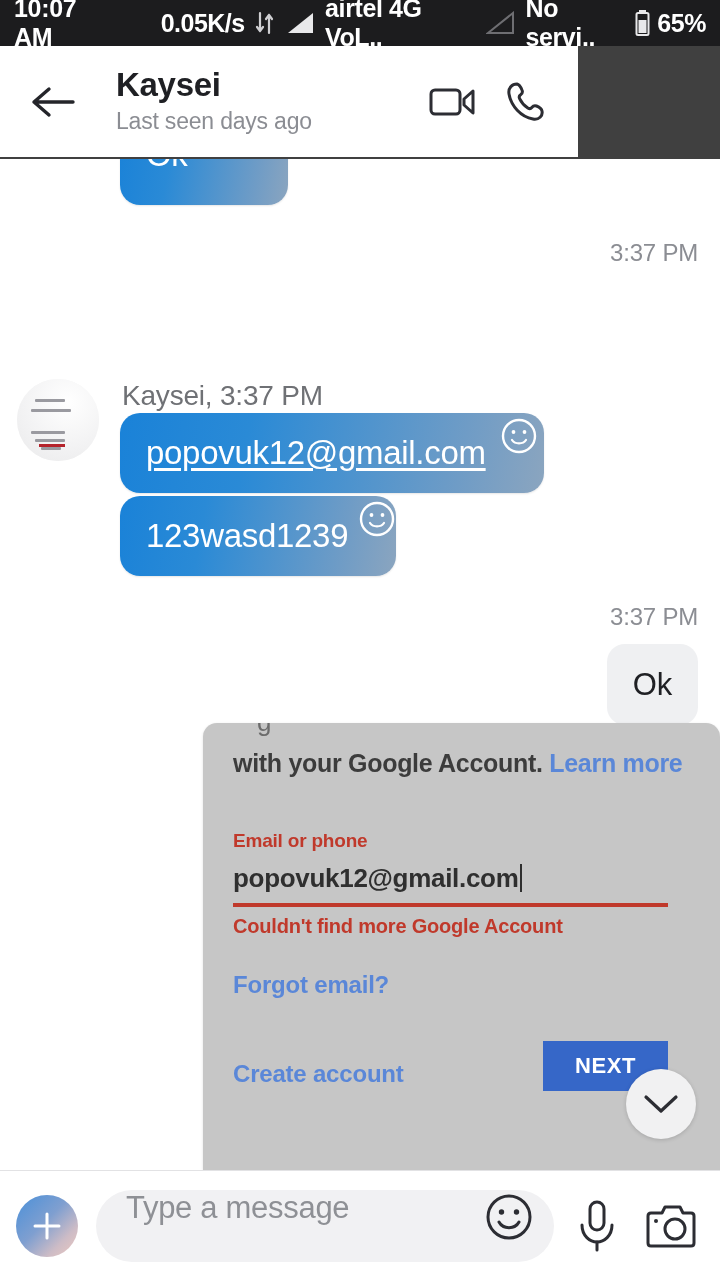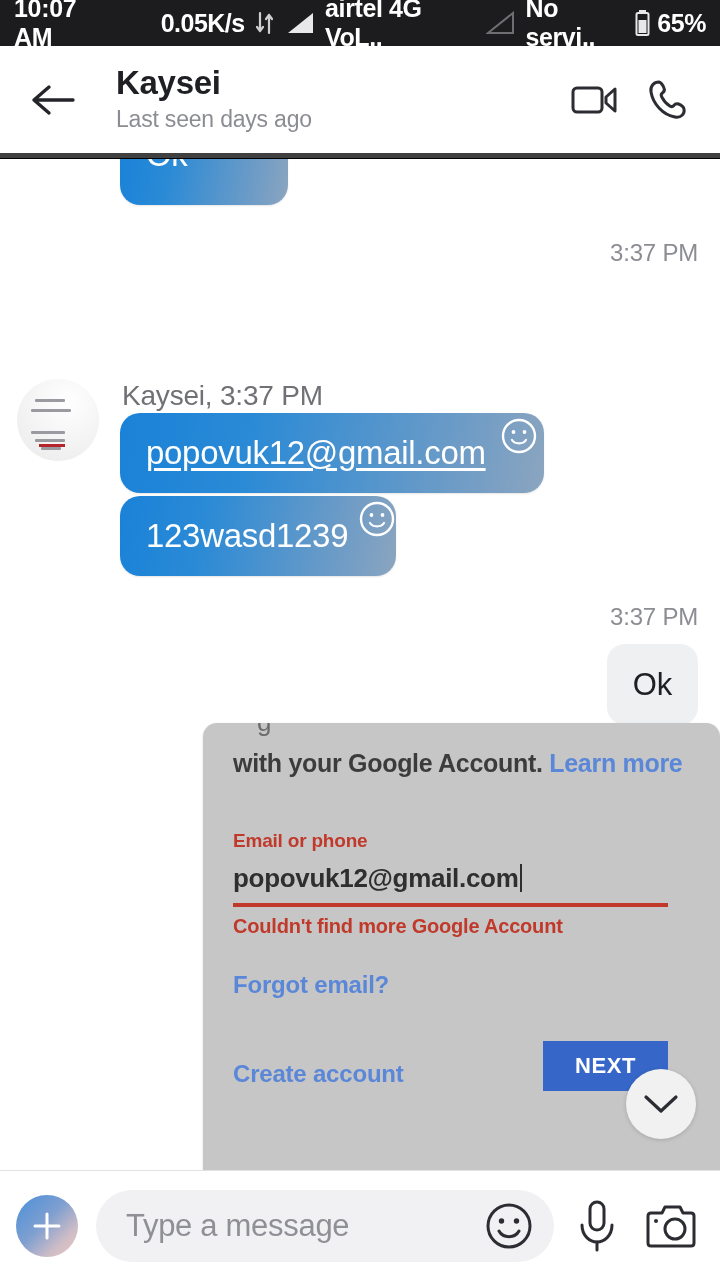--- a/index.html
+++ b/index.html
@@ -9,21 +9,21 @@
     height: 1280px;
     overflow: hidden;
     background: #ffffff;
     font-family: "Liberation Sans", sans-serif;
   }
 
   #screen {
     position: relative;
     width: 720px;
     height: 1280px;
-    background: #000000;
+    background: #404040;
     overflow: hidden;
   }
 
   
   #status-bar {
     position: absolute;
     top: 0; left: 0;
     width: 720px;
     height: 46px;
     background: #1c1c1e;
@@ -39,24 +39,24 @@
   .sb-gap { width: 10px; }
   .sb-icon { display: flex; align-items: center; justify-content: center; }
   #status-carrier { letter-spacing: -0.4px; }
   #status-noservice { letter-spacing: -0.4px; }
   #status-battery-pct { margin-left: 6px; letter-spacing: -0.4px; }
 
   
   #chat-header {
     position: absolute;
     top: 46px; left: 0;
-    width: 720px;
+    width: 578px;
     height: 112px;
     background: #ffffff;
-    border-bottom: 5px solid #404040;
+    border-bottom: 1px solid #404040;
     display: flex;
     align-items: center;
     padding: 0 22px 0 24px;
     z-index: 40;
   }
   #back-button {
     width: 58px; height: 58px;
     display: flex; align-items: center; justify-content: center;
     flex-shrink: 0;
   }
@@ -289,21 +289,21 @@
     display: flex; align-items: center; justify-content: center;
     flex-shrink: 0;
   }
   #message-input-wrap {
     flex: 1;
     height: 72px;
     margin-left: 18px;
     background: #f1f1f3;
     border-radius: 36px;
     display: flex;
-    align-items: center;
+    align-items: flex-start;
     padding: 0 18px 0 30px;
     min-width: 0;
   }
   #message-input {
     flex: 1;
     border: none;
     background: transparent;
     outline: none;
     font-family: "Liberation Sans", sans-serif;
     font-size: 31px;

